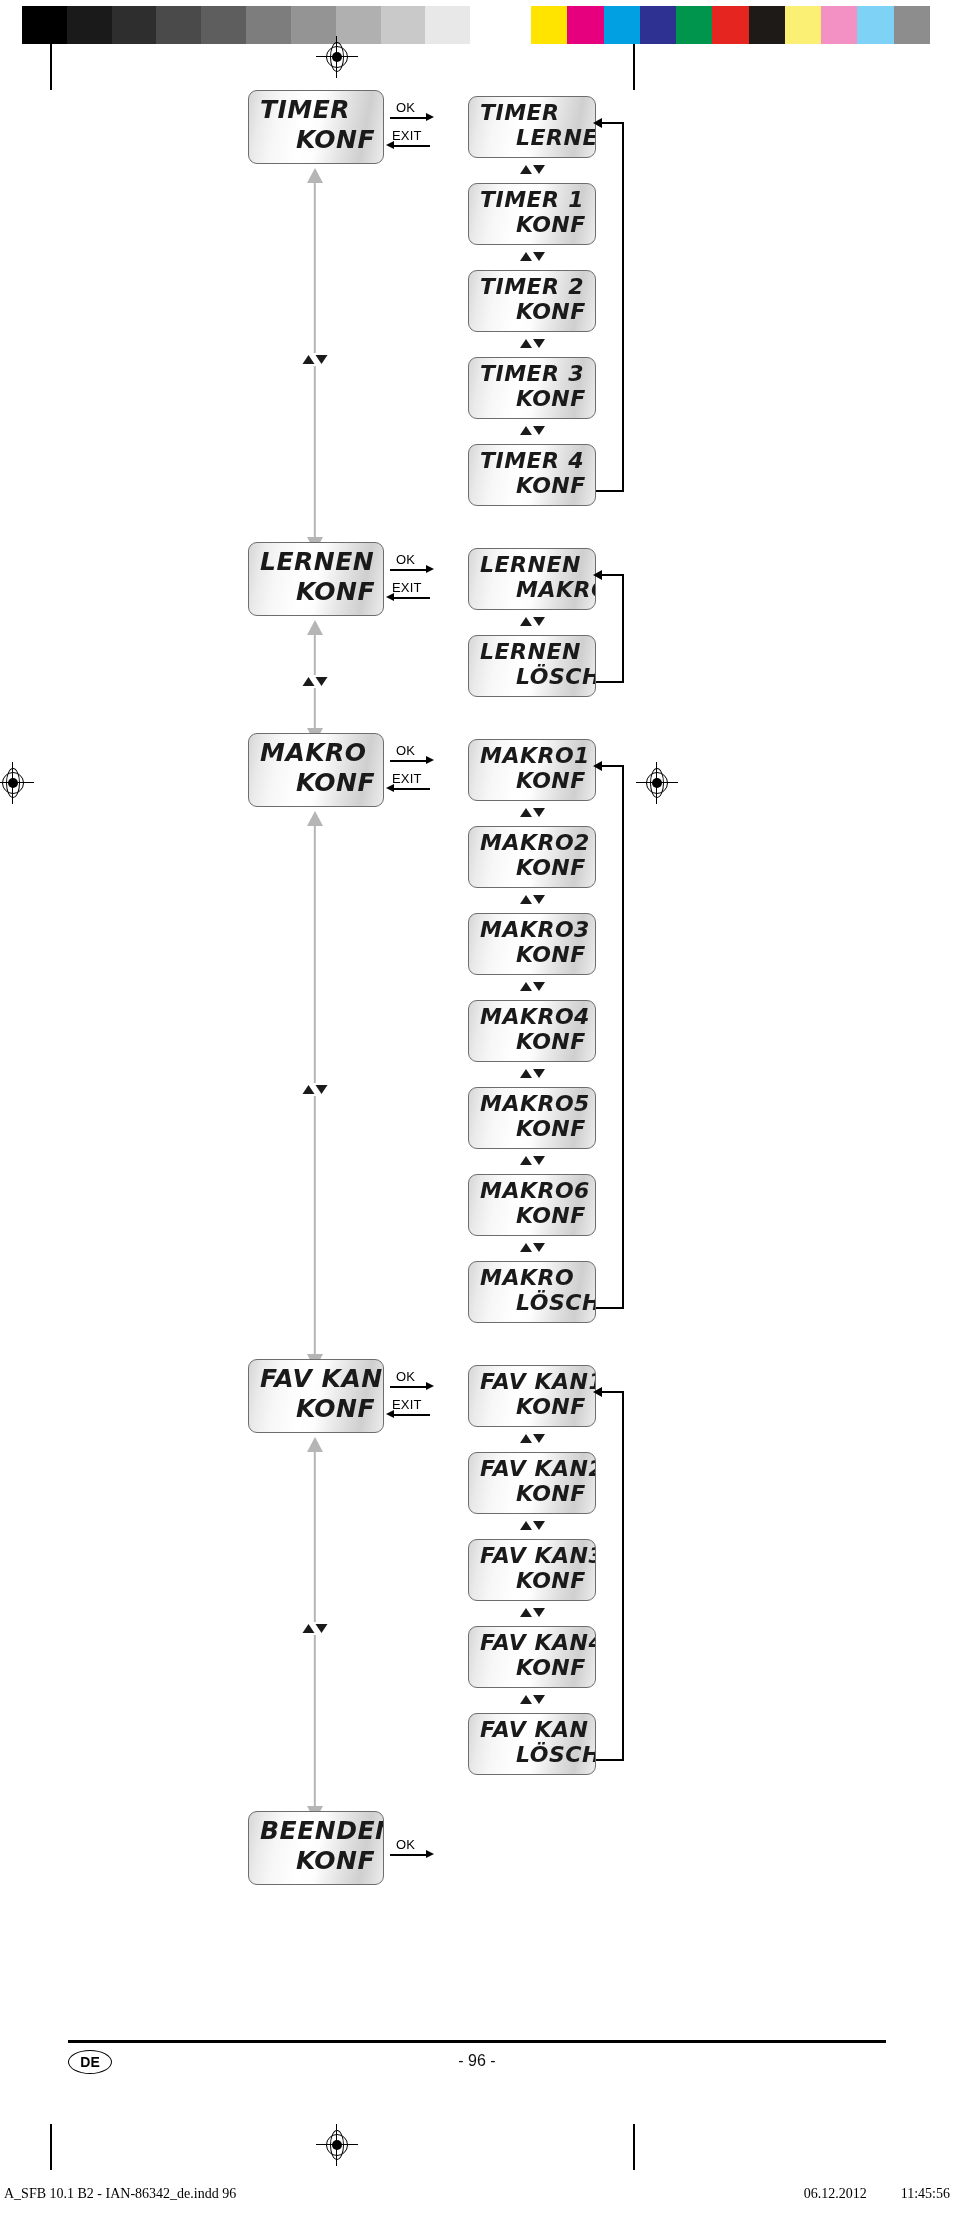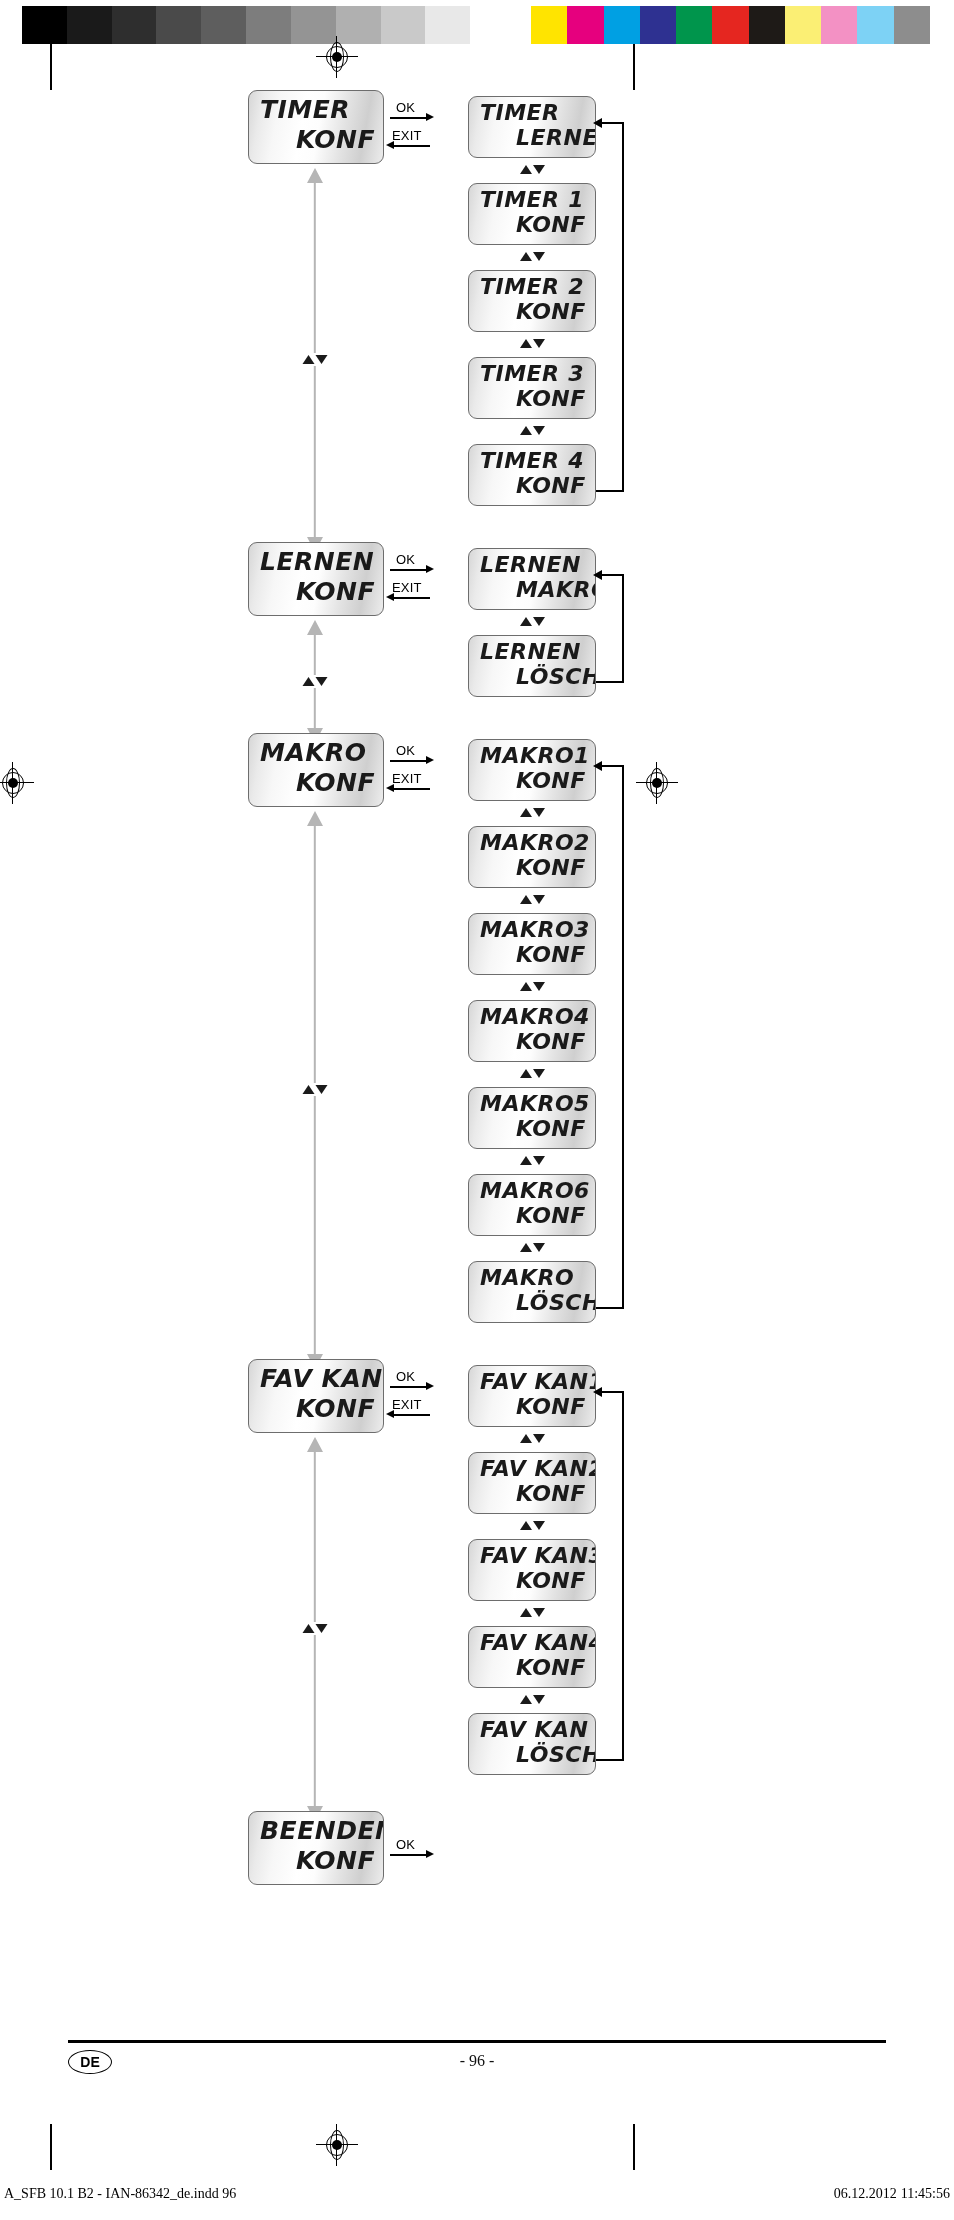--- a/index.html
+++ b/index.html
@@ -227,37 +227,37 @@
     justify-content: center;
     font-size: 14px;
     font-weight: 700;
     font-family: "Liberation Sans", sans-serif;
   }
   #page-number {
     position: absolute;
     left: 0; right: 0; top: 12px;
     text-align: center;
     font-size: 16px;
-    font-family: Liberation Serif, serif;
+    font-family: Liberation Sans, sans-serif;
     color: #111;
   }
 
   
   #slug {
     position: absolute;
     left: 0; right: 0;
     top: 2186px;
     display: flex;
     justify-content: space-between;
     padding: 0 4px;
     font-family: "Liberation Serif", serif;
     font-size: 14px;
     color: #000;
   }
-  #slug .right-part { display: flex; gap: 4px; }
+  #slug .right-part { display: flex; gap: 34px; }
 </style>
 </head>
 <body>
 
 <div id="calib-bars">
   <div class="bar-group grey">
       <div class="swatch" style="background: rgb(0, 0, 0);"></div>
       <div class="swatch" style="background: rgb(26, 26, 26);"></div>
       <div class="swatch" style="background: rgb(46, 46, 46);"></div>
       <div class="swatch" style="background: rgb(74, 74, 74);"></div>

